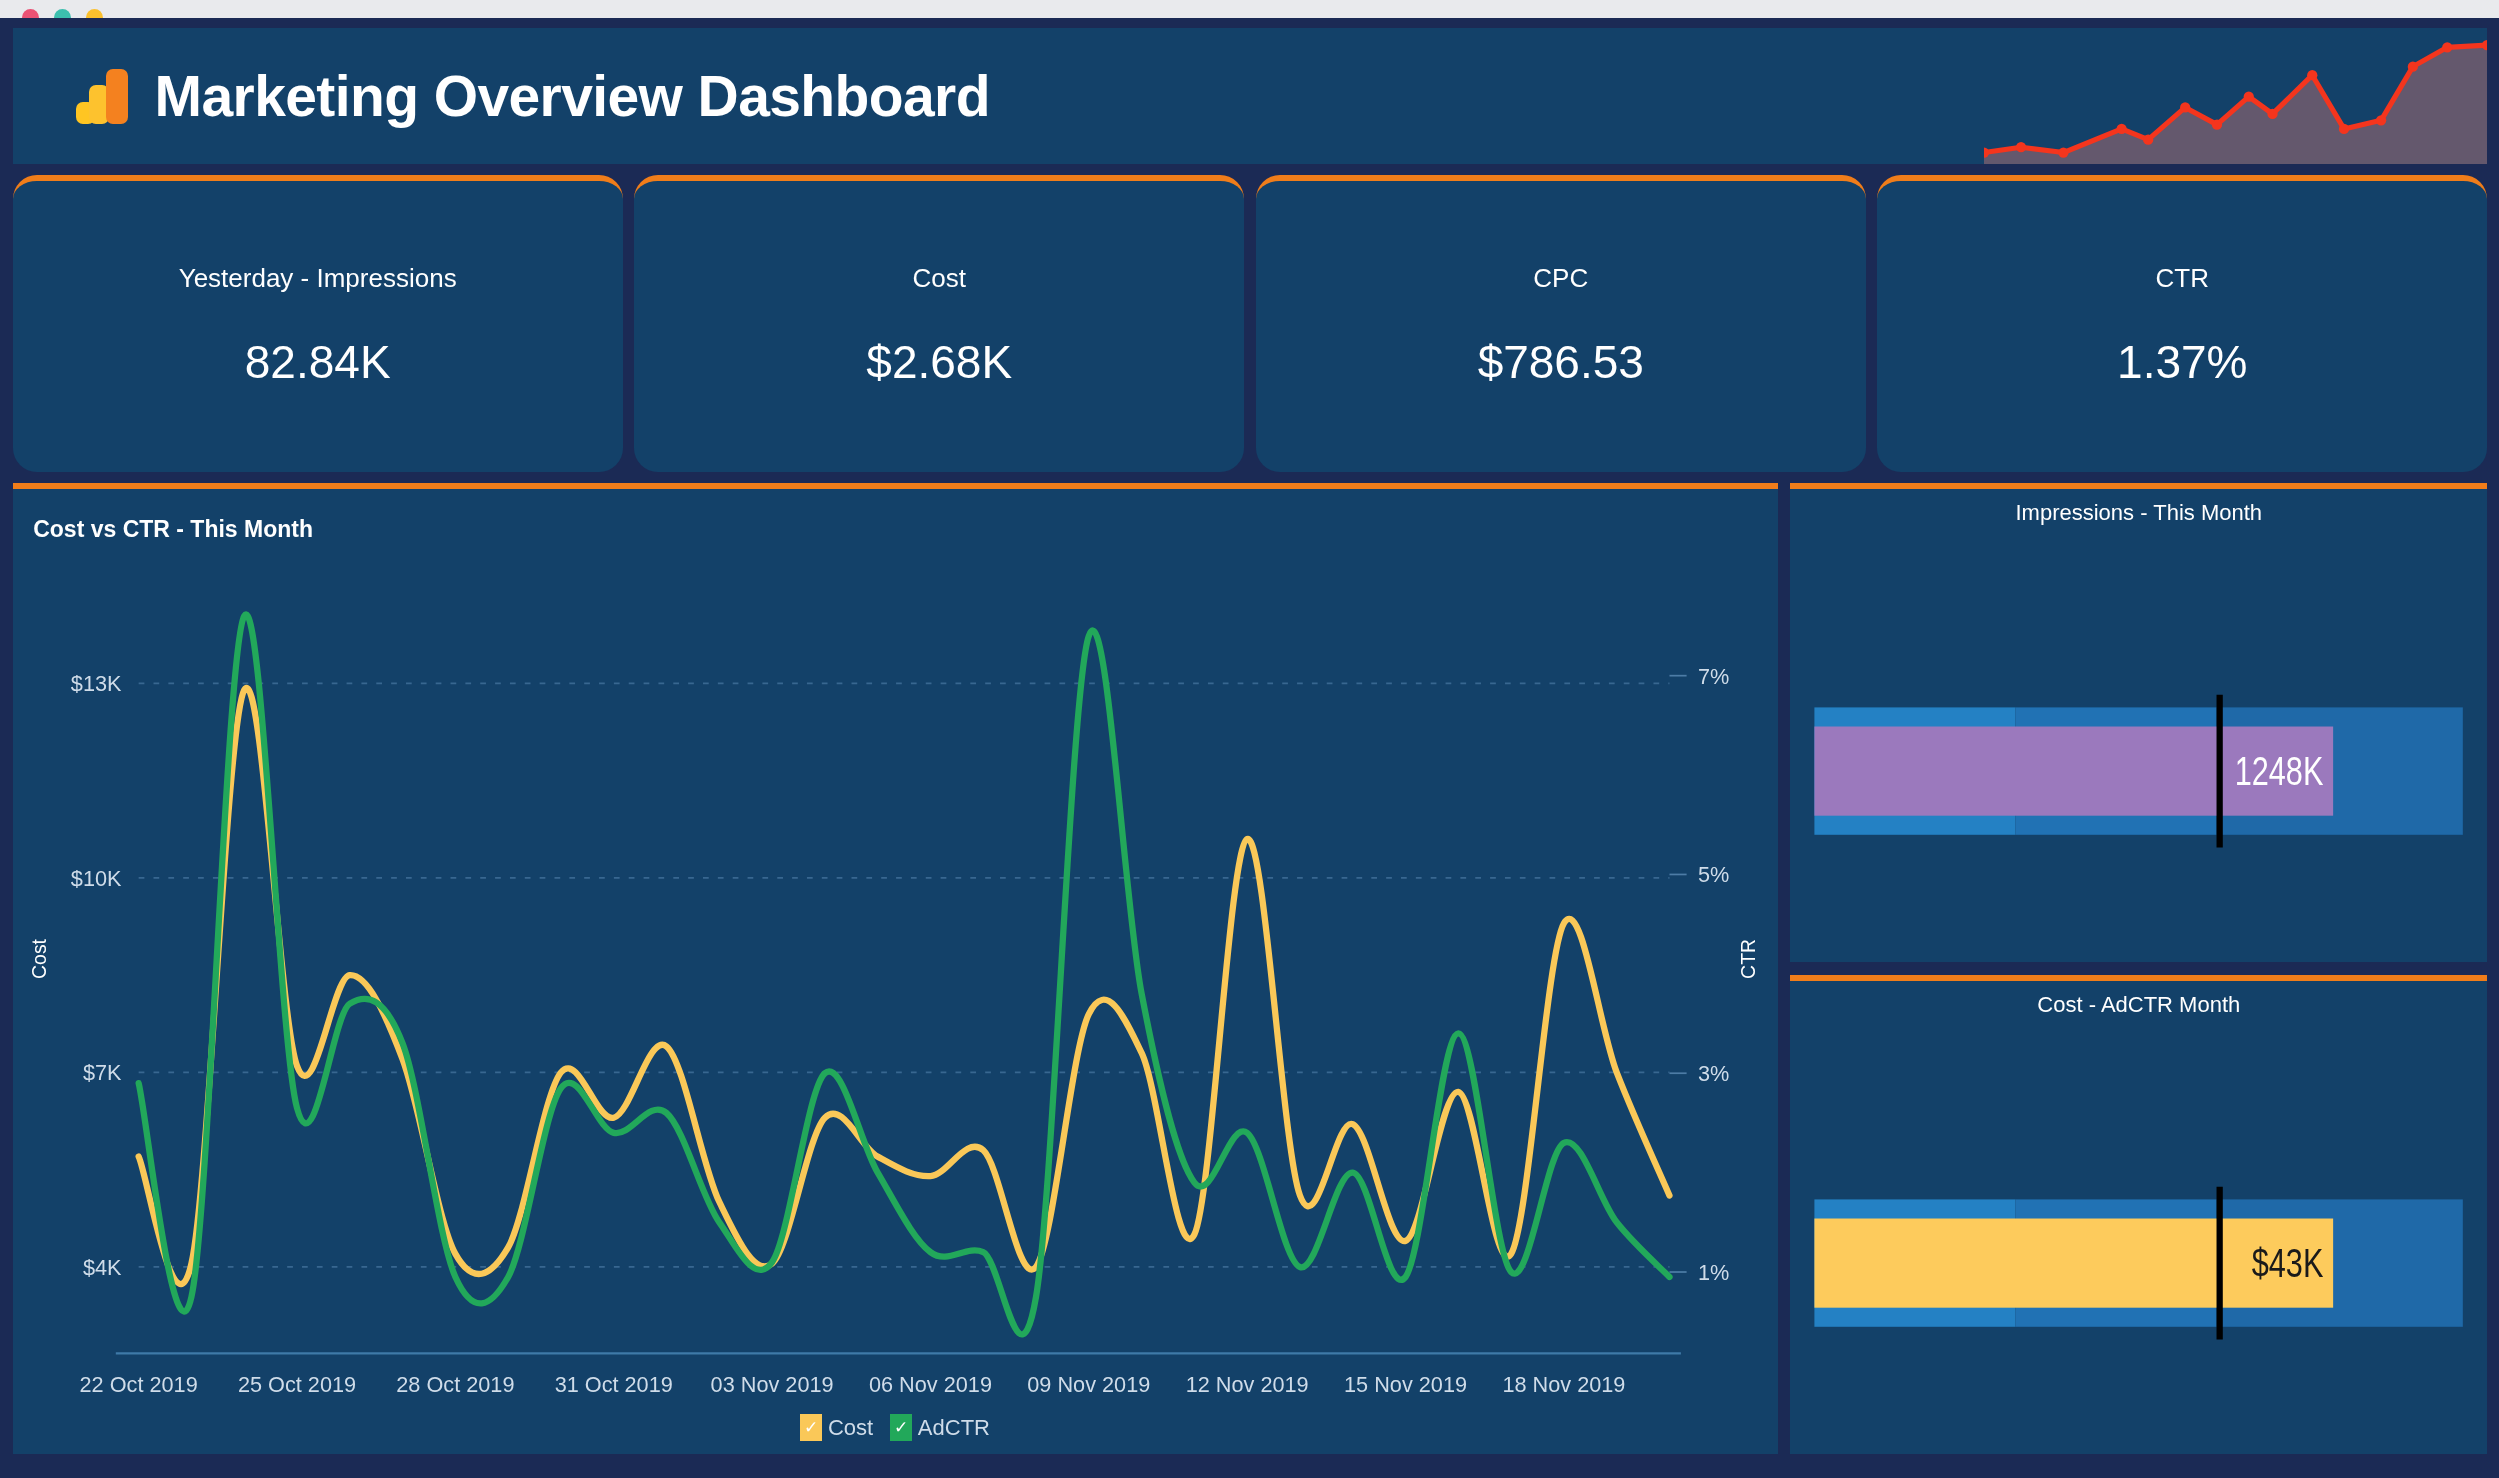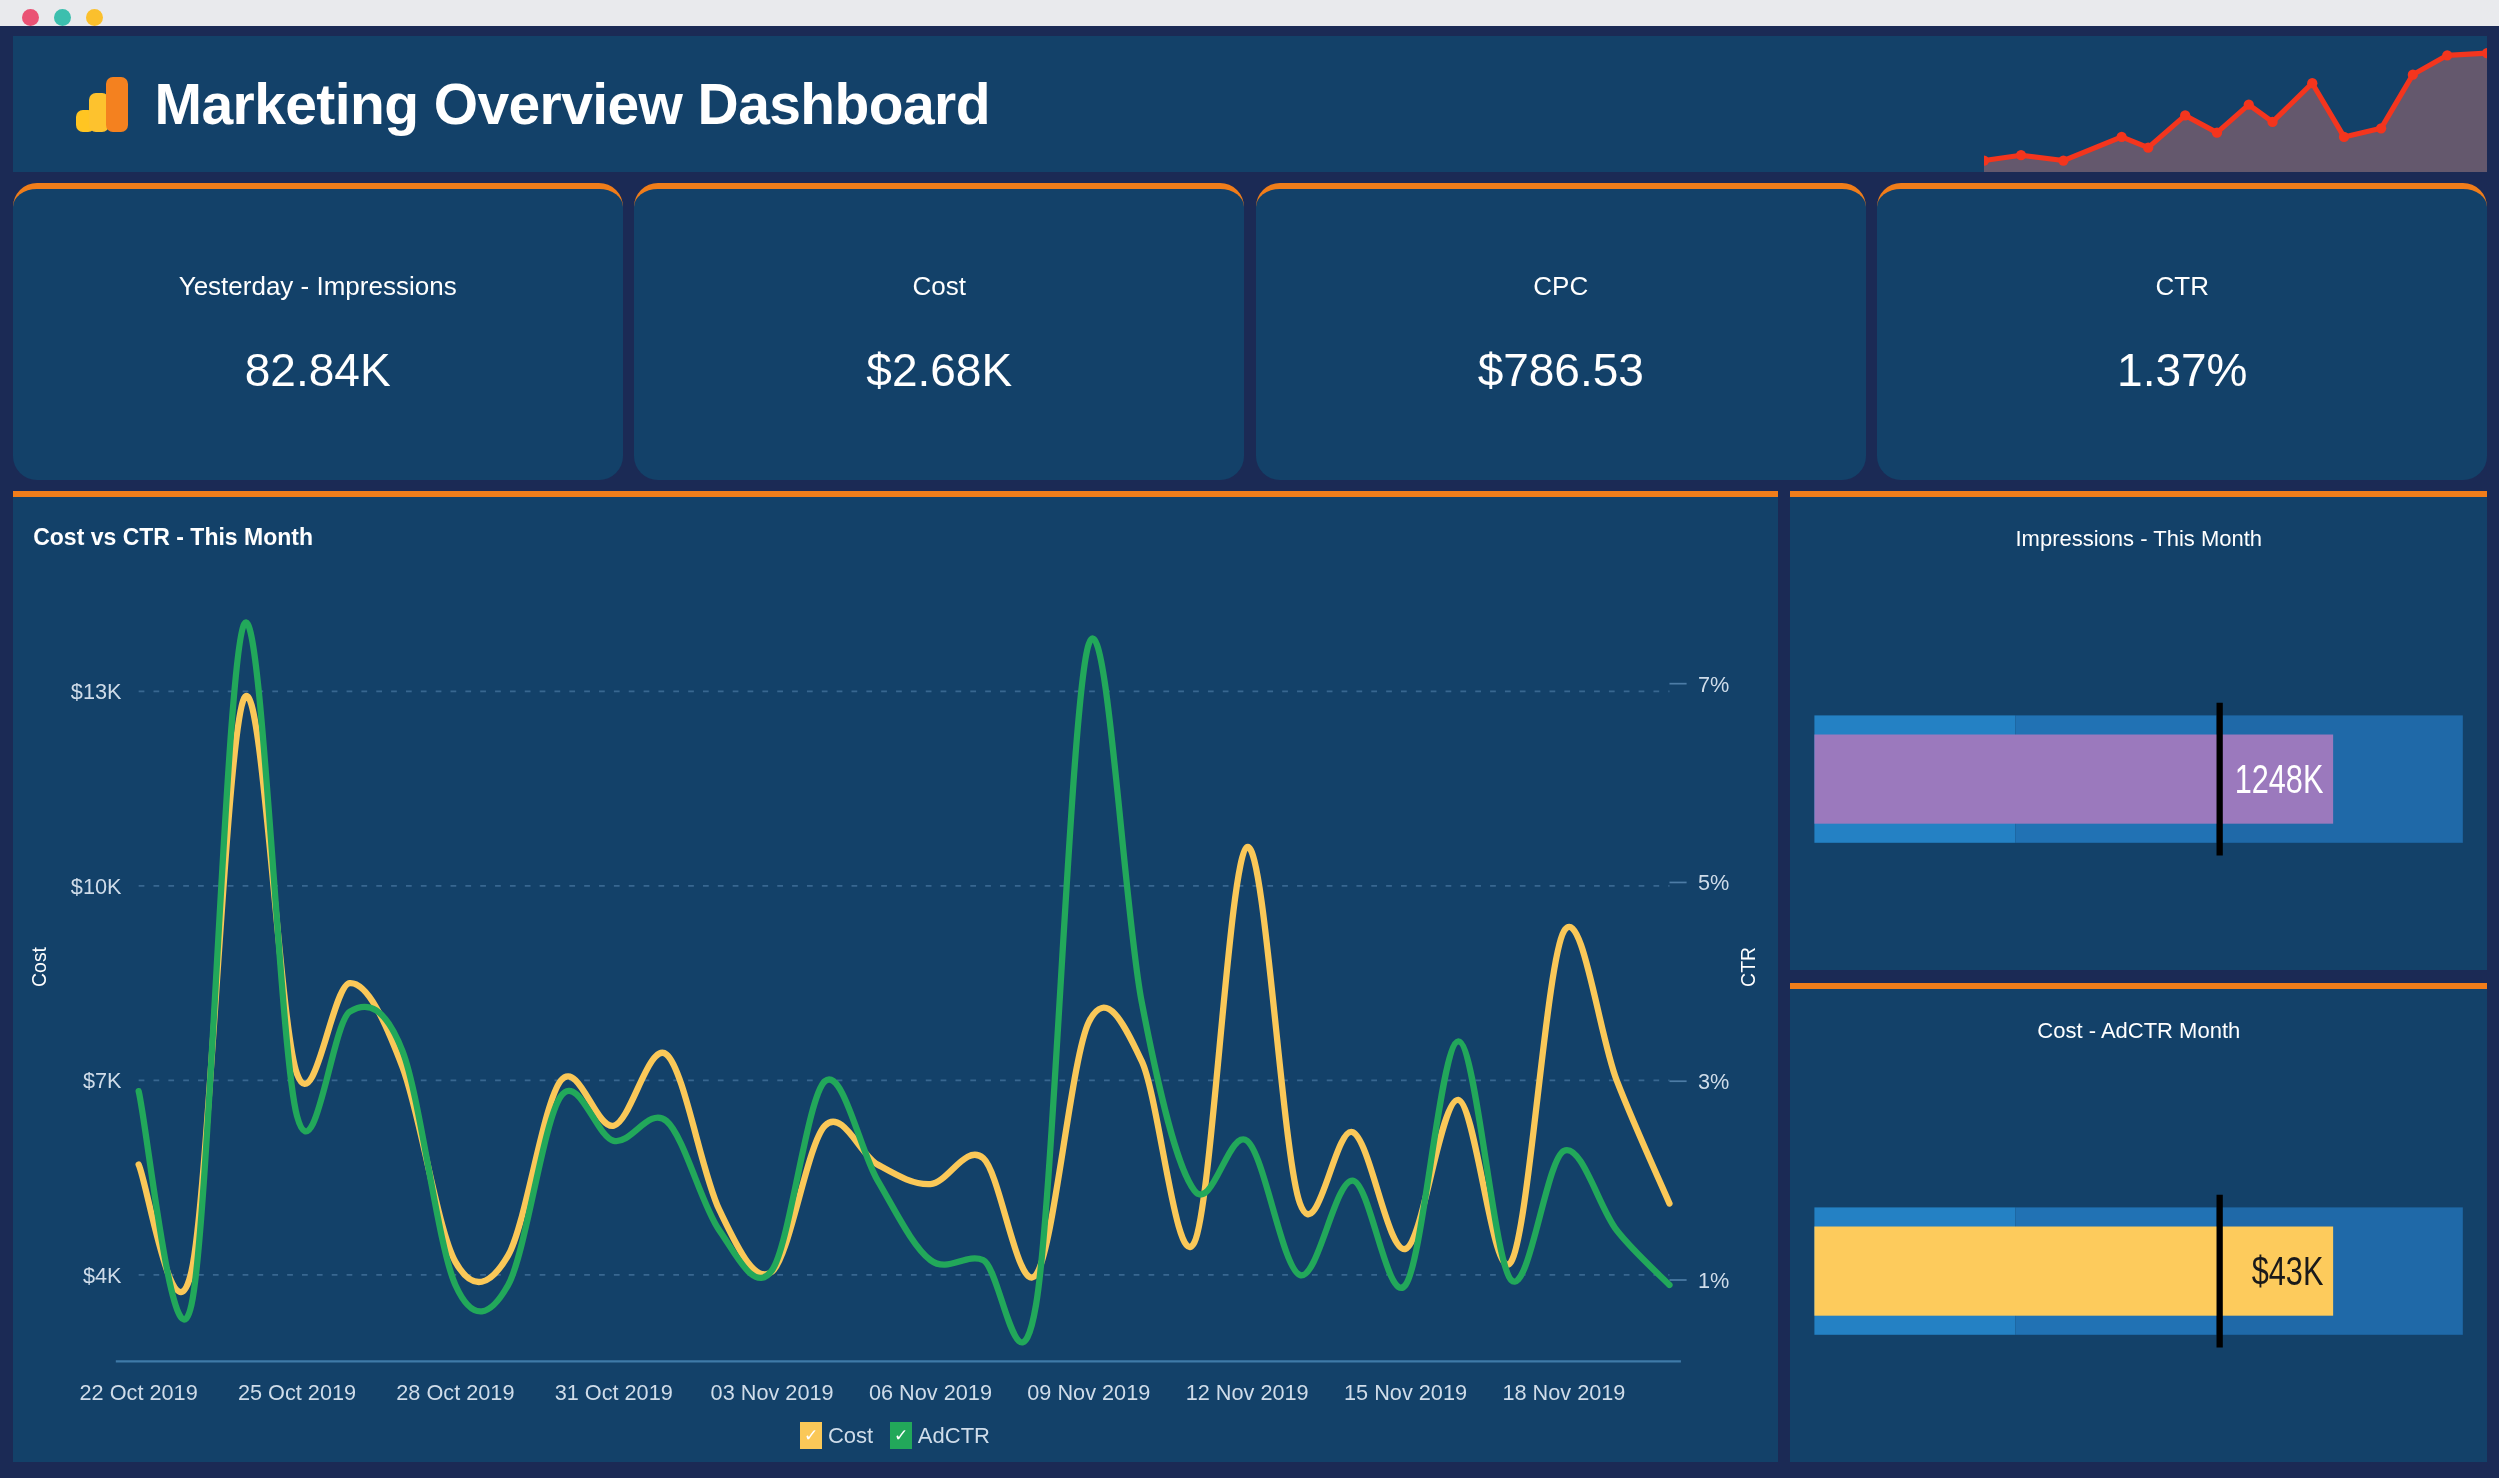--- a/index.html
+++ b/index.html
@@ -16,21 +16,21 @@
     position: absolute; left: 0; top: 0; width: 2500px; height: 34px;
     background: #e9eaed; display: flex; align-items: center; padding-left: 22px; gap: 15px;
   }
   .dot { width: 17px; height: 17px; border-radius: 50%; }
   .dot.red    { background: #ea5274; }
   .dot.green  { background: #3cbfae; }
   .dot.yellow { background: #fbc02d; }
 
   
   .page {
-    position: absolute; left: 0; top: 26px; width: 2500px; height: 1445px;
+    position: absolute; left: 0; top: 18px; width: 2500px; height: 1445px;
     background: #1b2a55; padding: 10.3px 12.6px 12.6px 12.6px; text-align: center;
   }
 
   
   .header {
     position: relative; width: 100%; height: 136px;
     background: #134169; overflow: hidden; display: flex; align-items: center;
   }
   .ga-logo { position: relative; width: 55px; height: 55px; margin-left: 63px; flex: none; }
   .ga-logo .bar { position: absolute; border-radius: 6.9px; }
@@ -63,21 +63,21 @@
     position: absolute; left: 20.6px; top: 27.4px;
     color: #ffffff; font-size: 23px; font-weight: 700;
   }
   .chart-svg { position: absolute; left: 0; top: 0; }
 
   .right-col { flex: 1; display: flex; flex-direction: column; gap: 12.6px; }
   .bullet-card {
     flex: 1; background: #134169; border-top: 6.3px solid #f07d1a;
     position: relative; display: flex; flex-direction: column; align-items: center;
   }
-  .bullet-title { color: #ffffff; font-size: 22px; font-weight: 400; margin-top: 29px; }
+  .bullet-title { color: #ffffff; font-size: 22px; font-weight: 400; margin-top: 11px; }
   .bullet-svg { position: absolute; left: 0; top: 0; width: 100%; height: 100%; }
 
   .legend {
     position: absolute; bottom: 12.6px; left: 0; width: 100%;
     display: flex; justify-content: center; align-items: center; gap: 17px;
   }
   .legend-item { display: flex; align-items: center; gap: 5.7px; }
   .legend-box {
     width: 22px; height: 27.4px; display: flex; align-items: center; justify-content: center;
     color: #ffffff; font-size: 17px; line-height: 1;

